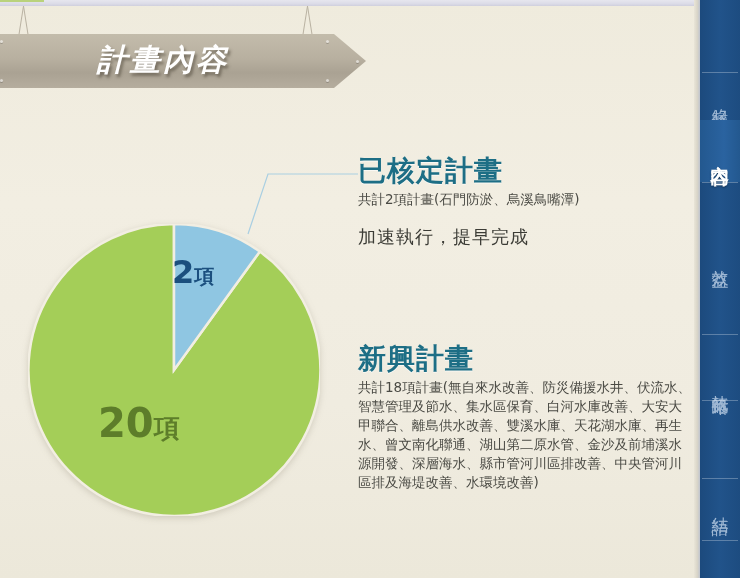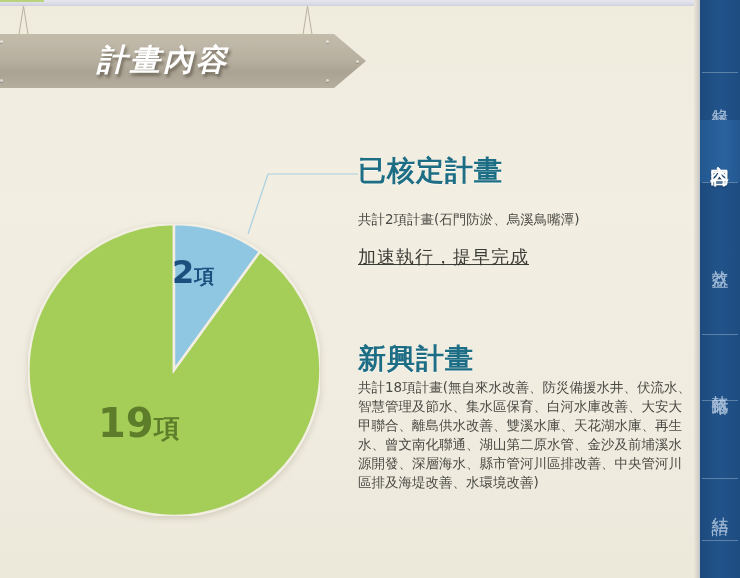--- a/index.html
+++ b/index.html
@@ -86,25 +86,25 @@
   #content{position:absolute;left:358px;top:0;width:336px;height:578px;}
 
   .sec-head{
     color:#1d6e85;font-weight:bold;font-size:28px;letter-spacing:1px;
     text-shadow:0 1px 0 rgba(255,255,255,.6);
   }
   .sec-sub{
     color:#4a4a44;font-size:13.5px;line-height:19px;letter-spacing:0px;
   }
   .sec-note{
-    color:#3c3c36;font-size:18px;letter-spacing:1px;text-decoration:underline;
+    color:#3c3c36;font-size:18px;letter-spacing:1px;
   }
 
   #sec-approved{position:absolute;left:0;top:152px;width:336px;}
-  #sec-approved .sec-sub{margin-top:20px;}
+  #sec-approved .sec-sub{margin-top:0;}
   #sec-approved .sec-note{margin-top:16px;}
 
   #sec-new{position:absolute;left:0;top:340px;width:336px;}
   #sec-new .sec-sub{}
   #sec-new .sec-note{margin-top:15px;}
 
   
   #sidebar-edge{
     position:absolute;left:694px;top:0;width:6px;height:578px;
     background:linear-gradient(90deg,#e9e5d8 0%,#d9d5c8 55%,#bfc4cf 100%);
@@ -170,21 +170,21 @@
 
         <path d="M146,146 L146,0 A146,146 0 0 1 231.83,27.57 Z" fill="#8fc6e2" stroke="#f2eee2" stroke-width="2.5"></path>
       </svg>
     </div>
 
     <div class="slice-label" id="label-blue">
       <span>2</span><span class="unit">項</span>
     </div>
 
     <div class="slice-label" id="label-green">
-      <span>19</span><span class="unit">項</span>
+      <span>20</span><span class="unit">項</span>
     </div>
 
     <div id="leader-green"></div>
   </div>
 
   <div id="content">
 
     <div id="sec-approved">
       <div class="sec-head">已核定計畫</div>
       <div class="sec-sub">共計2項計畫(石門防淤、烏溪鳥嘴潭)</div>

